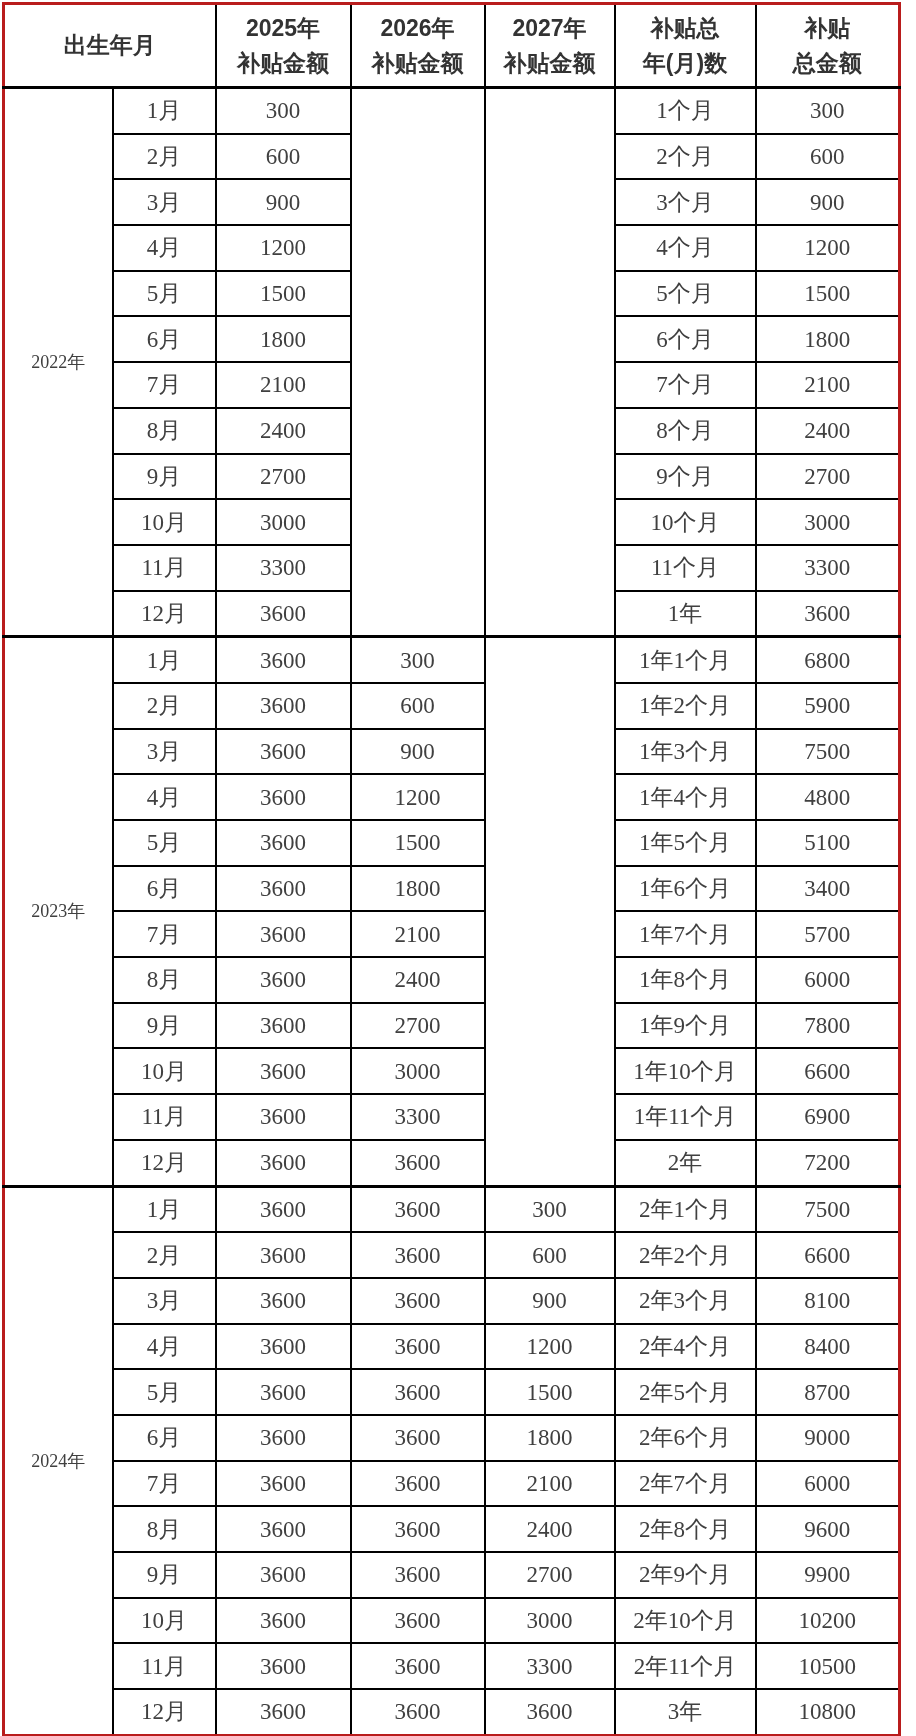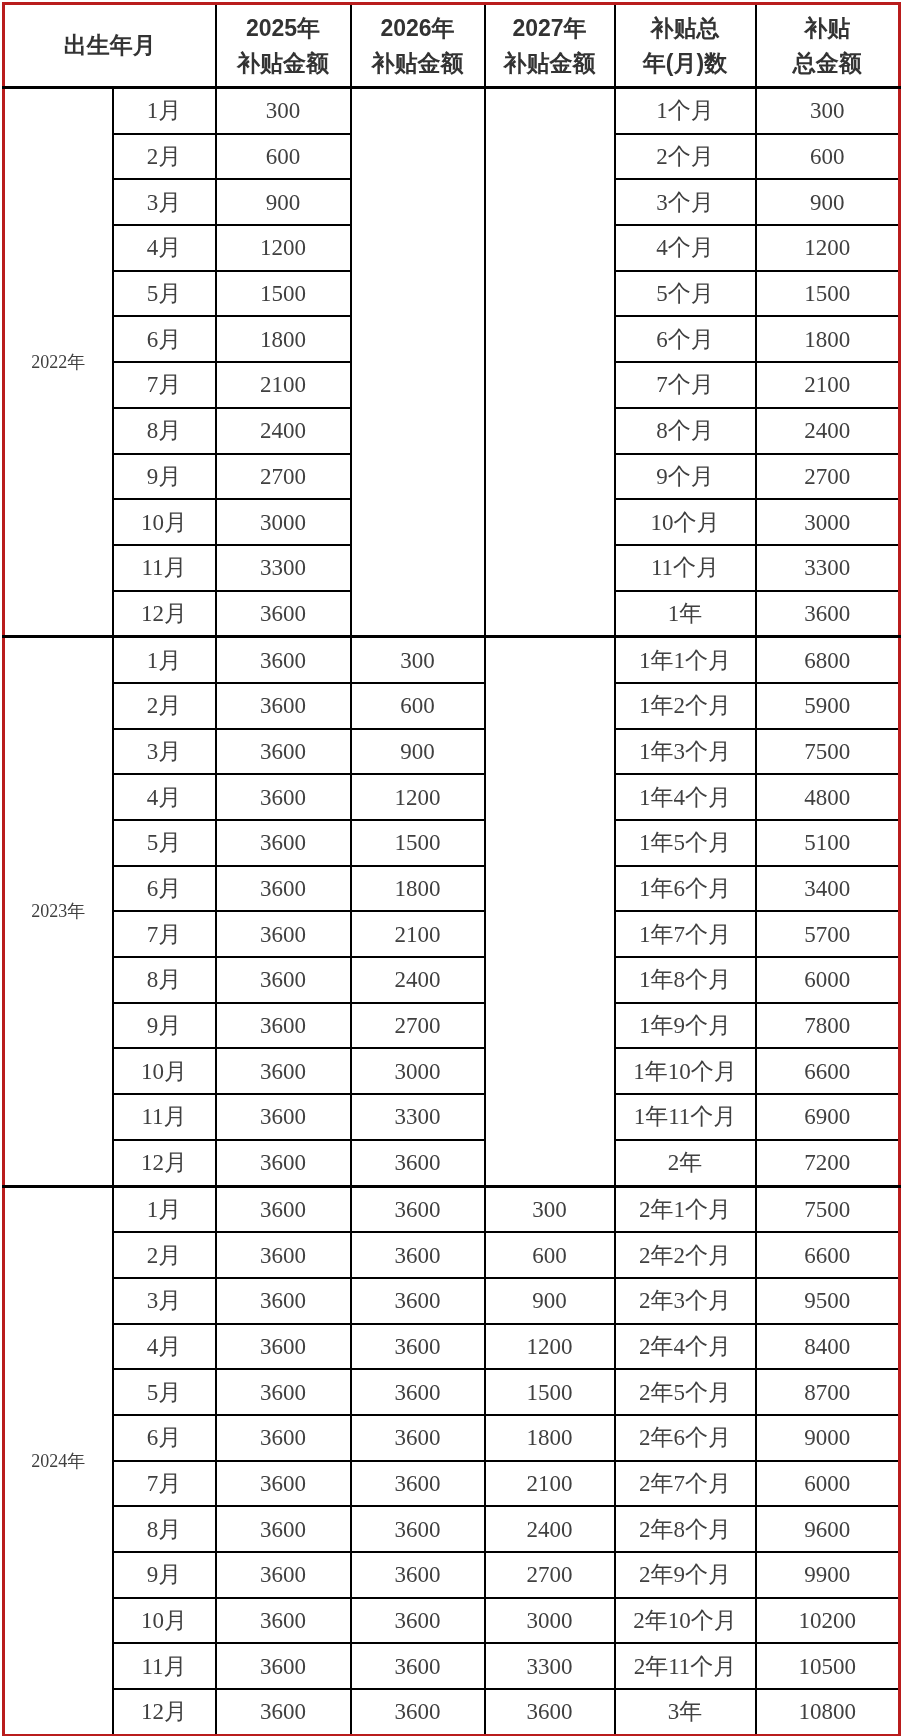--- a/index.html
+++ b/index.html
@@ -272,21 +272,21 @@
           <td>600</td>
           <td>2年2个月</td>
           <td>6600</td>
         </tr>
         <tr>
           <td>3月</td>
           <td>3600</td>
           <td>3600</td>
           <td>900</td>
           <td>2年3个月</td>
-          <td>9500</td>
+          <td>8100</td>
         </tr>
         <tr>
           <td>4月</td>
           <td>3600</td>
           <td>3600</td>
           <td>1200</td>
           <td>2年4个月</td>
           <td>8400</td>
         </tr>
         <tr>

